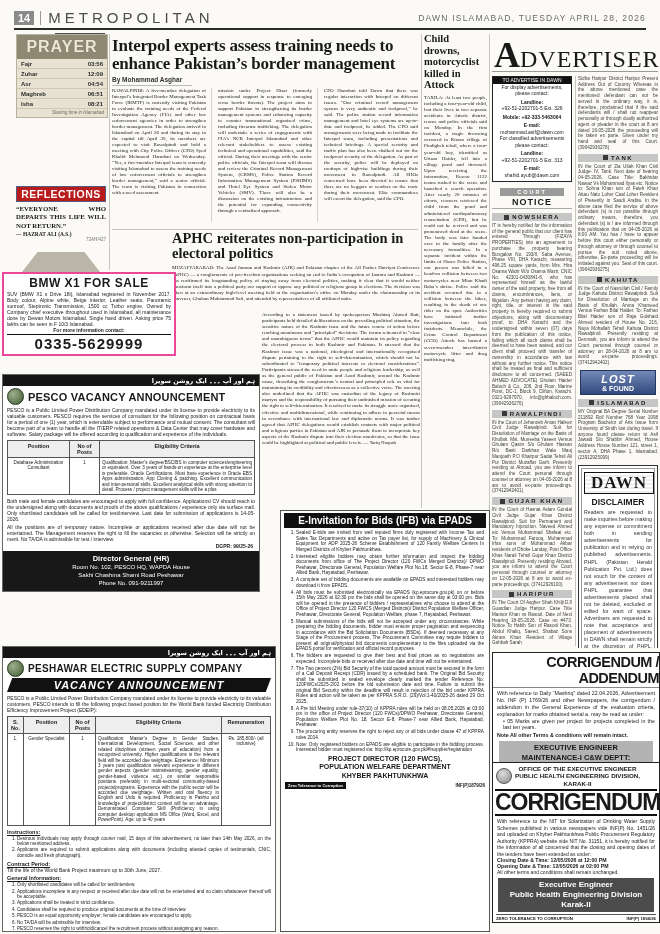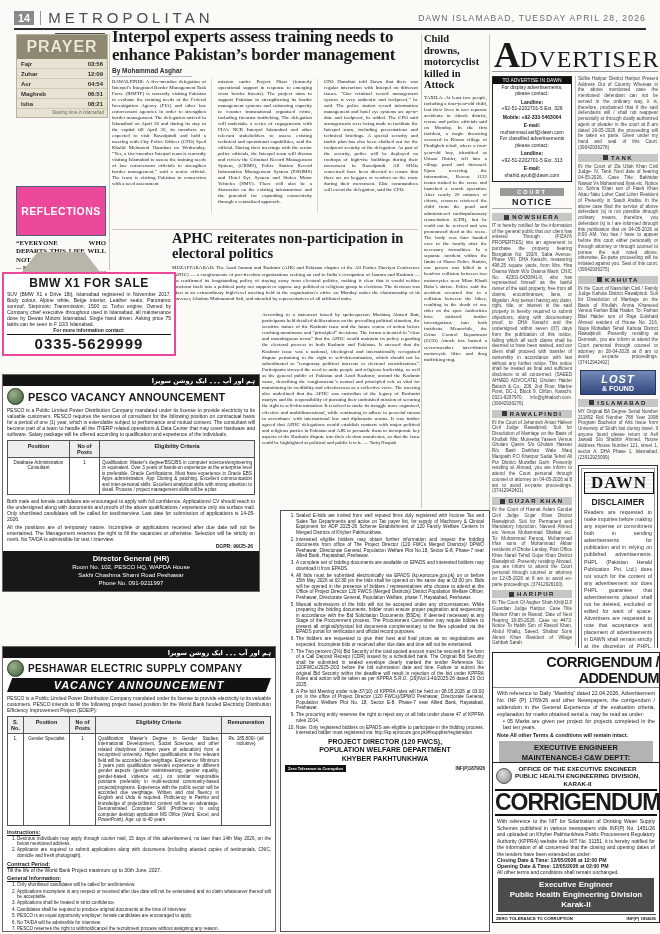--- a/index.html
+++ b/index.html
@@ -19,29 +19,29 @@
   .hr{position:absolute;height:0;border-top:1px solid #c9c6bd}
   
   .prayer{top:34px;left:16px;width:90px;background:#e7e2d2;border:1px solid #b7b19d}
   .prayer-hd{background:#8f8974;color:#ece7d6;font:bold 16px "Liberation Sans",sans-serif;
     letter-spacing:1px;text-align:center;padding:3px 0;text-shadow:0 0 1px #6e695a}
   .prow{display:flex;justify-content:space-between;border-bottom:1px solid #cfc9b6;
     padding:1.5px 4px;font:bold 6px "Liberation Sans",sans-serif;color:#2c2c2c}
   .prayer-foot{font:italic 4.5px "Liberation Sans",sans-serif;color:#6f6a58;text-align:right;padding:1px 3px 2px}
   
   .refl{top:186px;left:16px;width:90px}
-  .refl-hd{background:#ec4899;border:1px solid #4e5d80;color:#fff;
-    font:bold 10.5px "Liberation Sans",sans-serif;letter-spacing:.5px;text-align:center;padding:18px 0}
+  .refl-hd{background:#b91c1c;border:1px solid #4e5d80;color:#fff;
+    font:bold 10.5px "Liberation Sans",sans-serif;letter-spacing:.5px;text-align:center;padding:1px 0}
   .refl-q{font:bold 6.8px "Liberation Serif",serif;margin-top:3px;line-height:1.25;text-align:justify}
   .refl-att{font:bold 5.5px "Liberation Serif",serif;margin-top:1px}
   .refl-ref{font:4.5px "Liberation Sans",sans-serif;color:#777;text-align:right}
   .trap{top:252px;left:22px;width:78px;height:20px;background:#b9b5a8;
     clip-path:polygon(20% 0,80% 0,100% 100%,0 100%)}
   
-  .interpol{top:28px;left:112px;width:306px}
+  .interpol{top:37px;left:112px;width:306px}
   .headline1{font:bold 17px/1.03 "Liberation Serif",serif;letter-spacing:-.2px}
   .byline{font:bold 6.5px "Liberation Sans",sans-serif;color:#333;margin:4px 0 2px;
     border-bottom:1px solid #bbb;padding-bottom:2px;width:80px}
   .cols3{display:flex;gap:6px;height:134px;overflow:hidden}
   .cols3>div{flex:1;font:5px/1.2 "Liberation Serif",serif;text-align:justify;overflow:hidden}
   .cols3>div:not(:last-child){border-right:1px solid #d5d2c9;padding-right:5px}
   
   .attock{top:33px;left:424px;width:63px}
   .headline3{font:bold 10.5px/1.1 "Liberation Serif",serif}
   .attock-body{font:5px/1.22 "Liberation Serif",serif;text-align:justify;margin-top:4px;height:434px;overflow:hidden}
@@ -315,20 +315,21 @@
         <li>Applications shall be treated in strict confidence.</li>
         <li>Candidates shall be required to produce original documents at the time of interview.</li>
         <li>PESCO is an equal opportunity employer; female candidates are encouraged to apply.</li>
         <li>No TA/DA will be admissible for interview.</li>
         <li>PESCO reserves the right to withhold/cancel the recruitment process without assigning any reason.</li>
       </ol>
 
   </div>
 
   <div class="abs ifb">
+    <div class="ifb-banner">E-Invitation for Bids (IFB) via EPADS</div>
     <ol>
         <li>Sealed E-bids are invited from well reputed firms duly registered with Income Tax and Sales Tax Departments and active on Tax payer list, for supply of Machinery &amp; Clinical Equipment for ADP 2025-26 Scheme Establishment of 120 Family Welfare Centers In Merged Districts of Khyber Pakhtunkhwa.</li>
         <li>Interested eligible bidders may obtain further information and inspect the bidding documents from office of The Project Director (120 FWCs Merged Districts)/ DPWO Peshawar, Directorate General, Population Welfare Plot No.18, Sector E-8, Phase-7 near Allied Bank, Hayatabad, Peshawar.</li>
         <li>A complete set of bidding documents are available on EPADS and interested bidders may download it from EPADS.</li>
         <li>All bids must be submitted electronically via EPADS (kp.eprocure.gov.pk) on or before 15th May 2026 at 02:30 pm the bids shall be opened on the same day at 03:00 pm. Bids will be opened in the presence of bidders / representatives who choose to attend at the Office of Project Director 120 FWCS (Merged Districts)/ District Population Welfare Officer, Peshawar, Directorate General, Population Welfare, phase 7, Hayatabad, Peshawar.</li>
         <li>Manual submissions of the bids will not be accepted under any circumstances. While preparing the bidding documents, bidder must ensure proper pagination and sequencing in accordance with the Bid Solicitation Documents (BSDs). If deemed necessary at any Stage of the Procurement process, The Procurement Committee may require bidders to present all original/physical bid documents complementary to the files uploaded via the EPADS portal for verification and official record purposes.</li>
         <li>The bidders are requested to give their best and final prices as no negotiations are expected. Incomplete bids or received after due date and time will not be entertained.</li>
         <li>The Two percent (2%) Bid Security of the total quoted amount must be secured in the form of a Call Deposit Receipt (CDR) issued by a scheduled bank. The Original Bid Security shall be submitted in sealed envelope clearly marked the tender Reference No: 120FWCs/2025-2/02 before the bid submission date and time. Failure to submit the original Bid Security within the deadline will result in rejection of the bid under KPPRA Rules and action will be taken as per KPPRA S.R.O. (29)/Vol:1-40/2025-26 dated 29 Oct 2025.</li>
         <li>A Pre bid Meeting under rule-37(10) of KPPRA rules will be held on 08.05.2026 at 03:00 pm in the office of Project Director (120 FWCs)/DPWO Peshawar, Directorate General, Population Welfare Plot No. 18, Sector E-8, Phase-7 near Allied Bank, Hayatabad, Peshawar.</li>
         <li>The procuring entity reserves the right to reject any or all bids under clause 47 of KPPRA rules 2014.</li>

